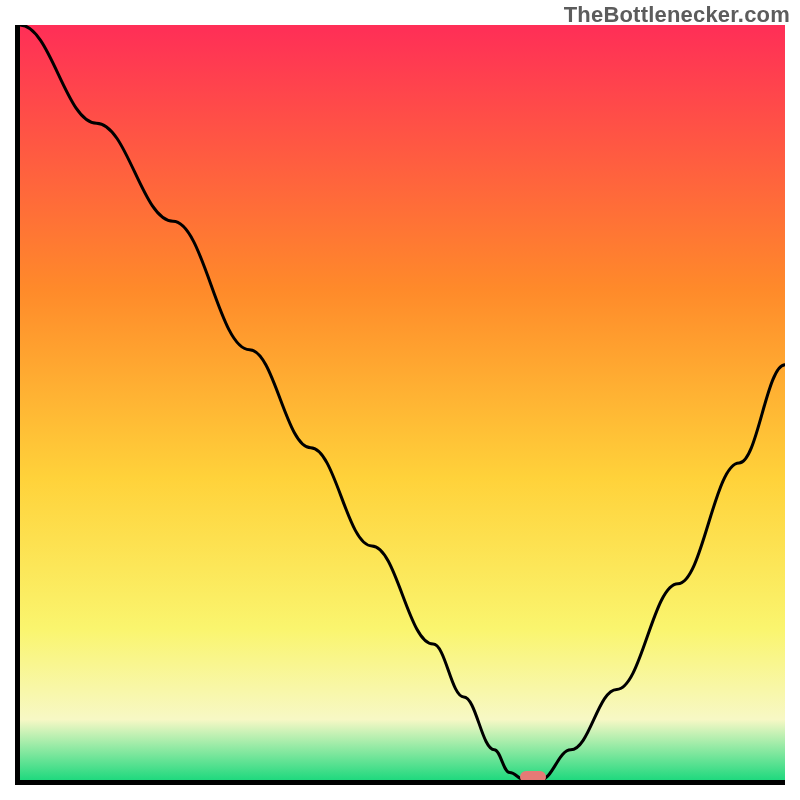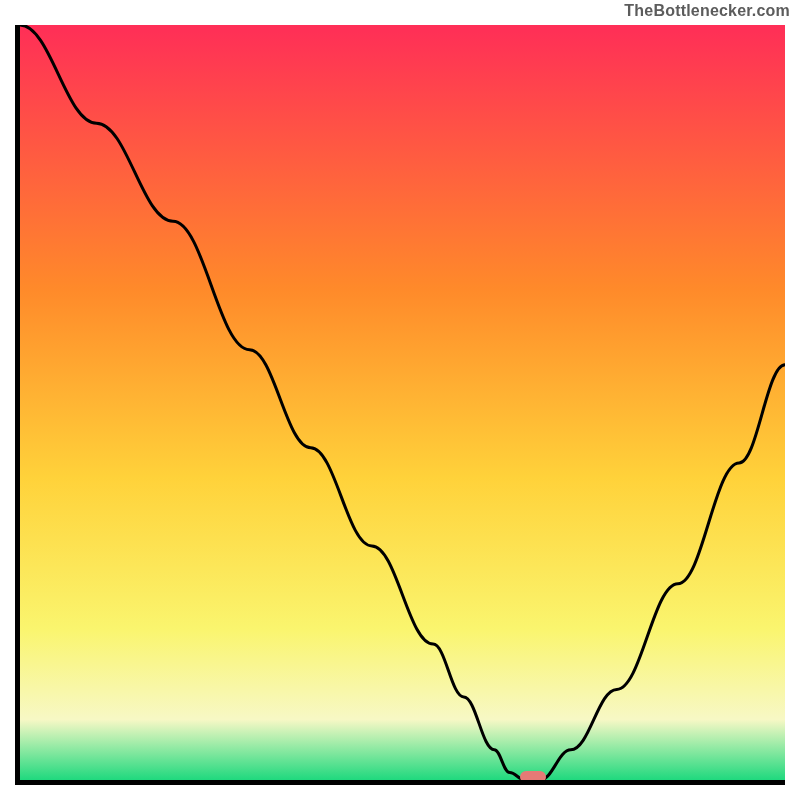--- a/index.html
+++ b/index.html
@@ -13,21 +13,21 @@
   .container {
     position: relative;
     width: 800px;
     height: 800px;
   }
   .watermark {
     position: absolute;
     top: 2px;
     right: 10px;
     font-family: Arial, Helvetica, sans-serif;
-    font-size: 16px;
+    font-size: 22px;
     font-weight: 600;
     color: #5c5c5c;
     letter-spacing: 0.2px;
     z-index: 10;
   }
   .plot-area {
     position: absolute;
     left: 15px;
     top: 25px;
     width: 770px;

